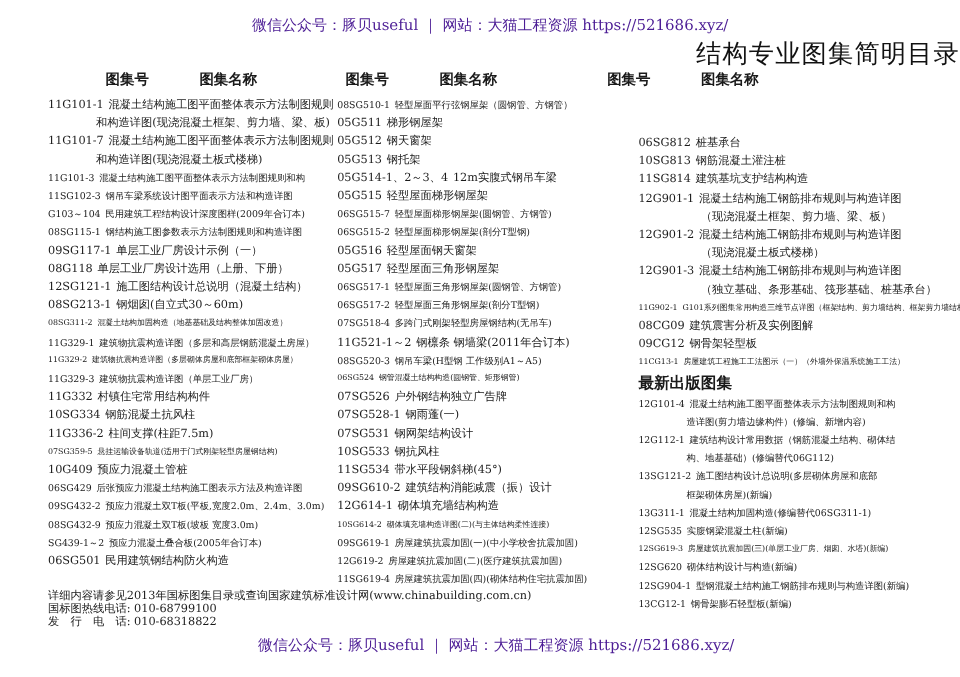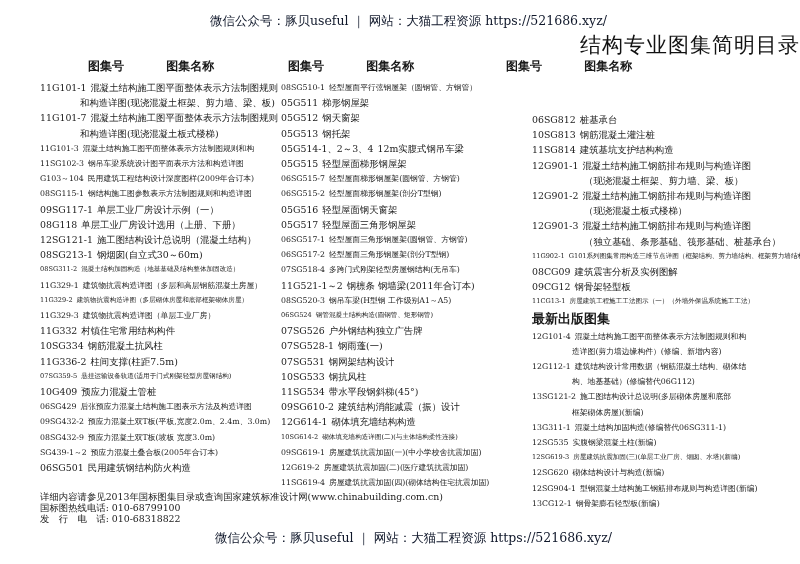--- a/index.html
+++ b/index.html
@@ -2,21 +2,21 @@
 <html><head>
 <meta charset="utf-8">
 <style>
   html, body { margin: 0; padding: 0; background: #ffffff; }
   body {
     width: 800px; height: 564px; position: relative; overflow: hidden;
     font-family: "DejaVu Serif", "Liberation Serif", serif;
     color: #1a1a1a;
   }
   .watermark {
-    position: absolute; color: #0f172a; font-size: 12.5px;
+    position: absolute; color: #4c1d95; font-size: 12.5px;
     font-family: "DejaVu Serif", "Liberation Serif", serif; white-space: nowrap;
   }
   .wm-top { left: 210px; top: 13px; }
   .wm-bottom { left: 215px; top: 530px; }
   .title {
     position: absolute; left: 0; width: 800px; top: 31px; text-align: right;
     font-size: 21px; font-family: "DejaVu Sans", "Liberation Sans", sans-serif;
     color: #111; letter-spacing: 1px;
   }
   .col-head {

